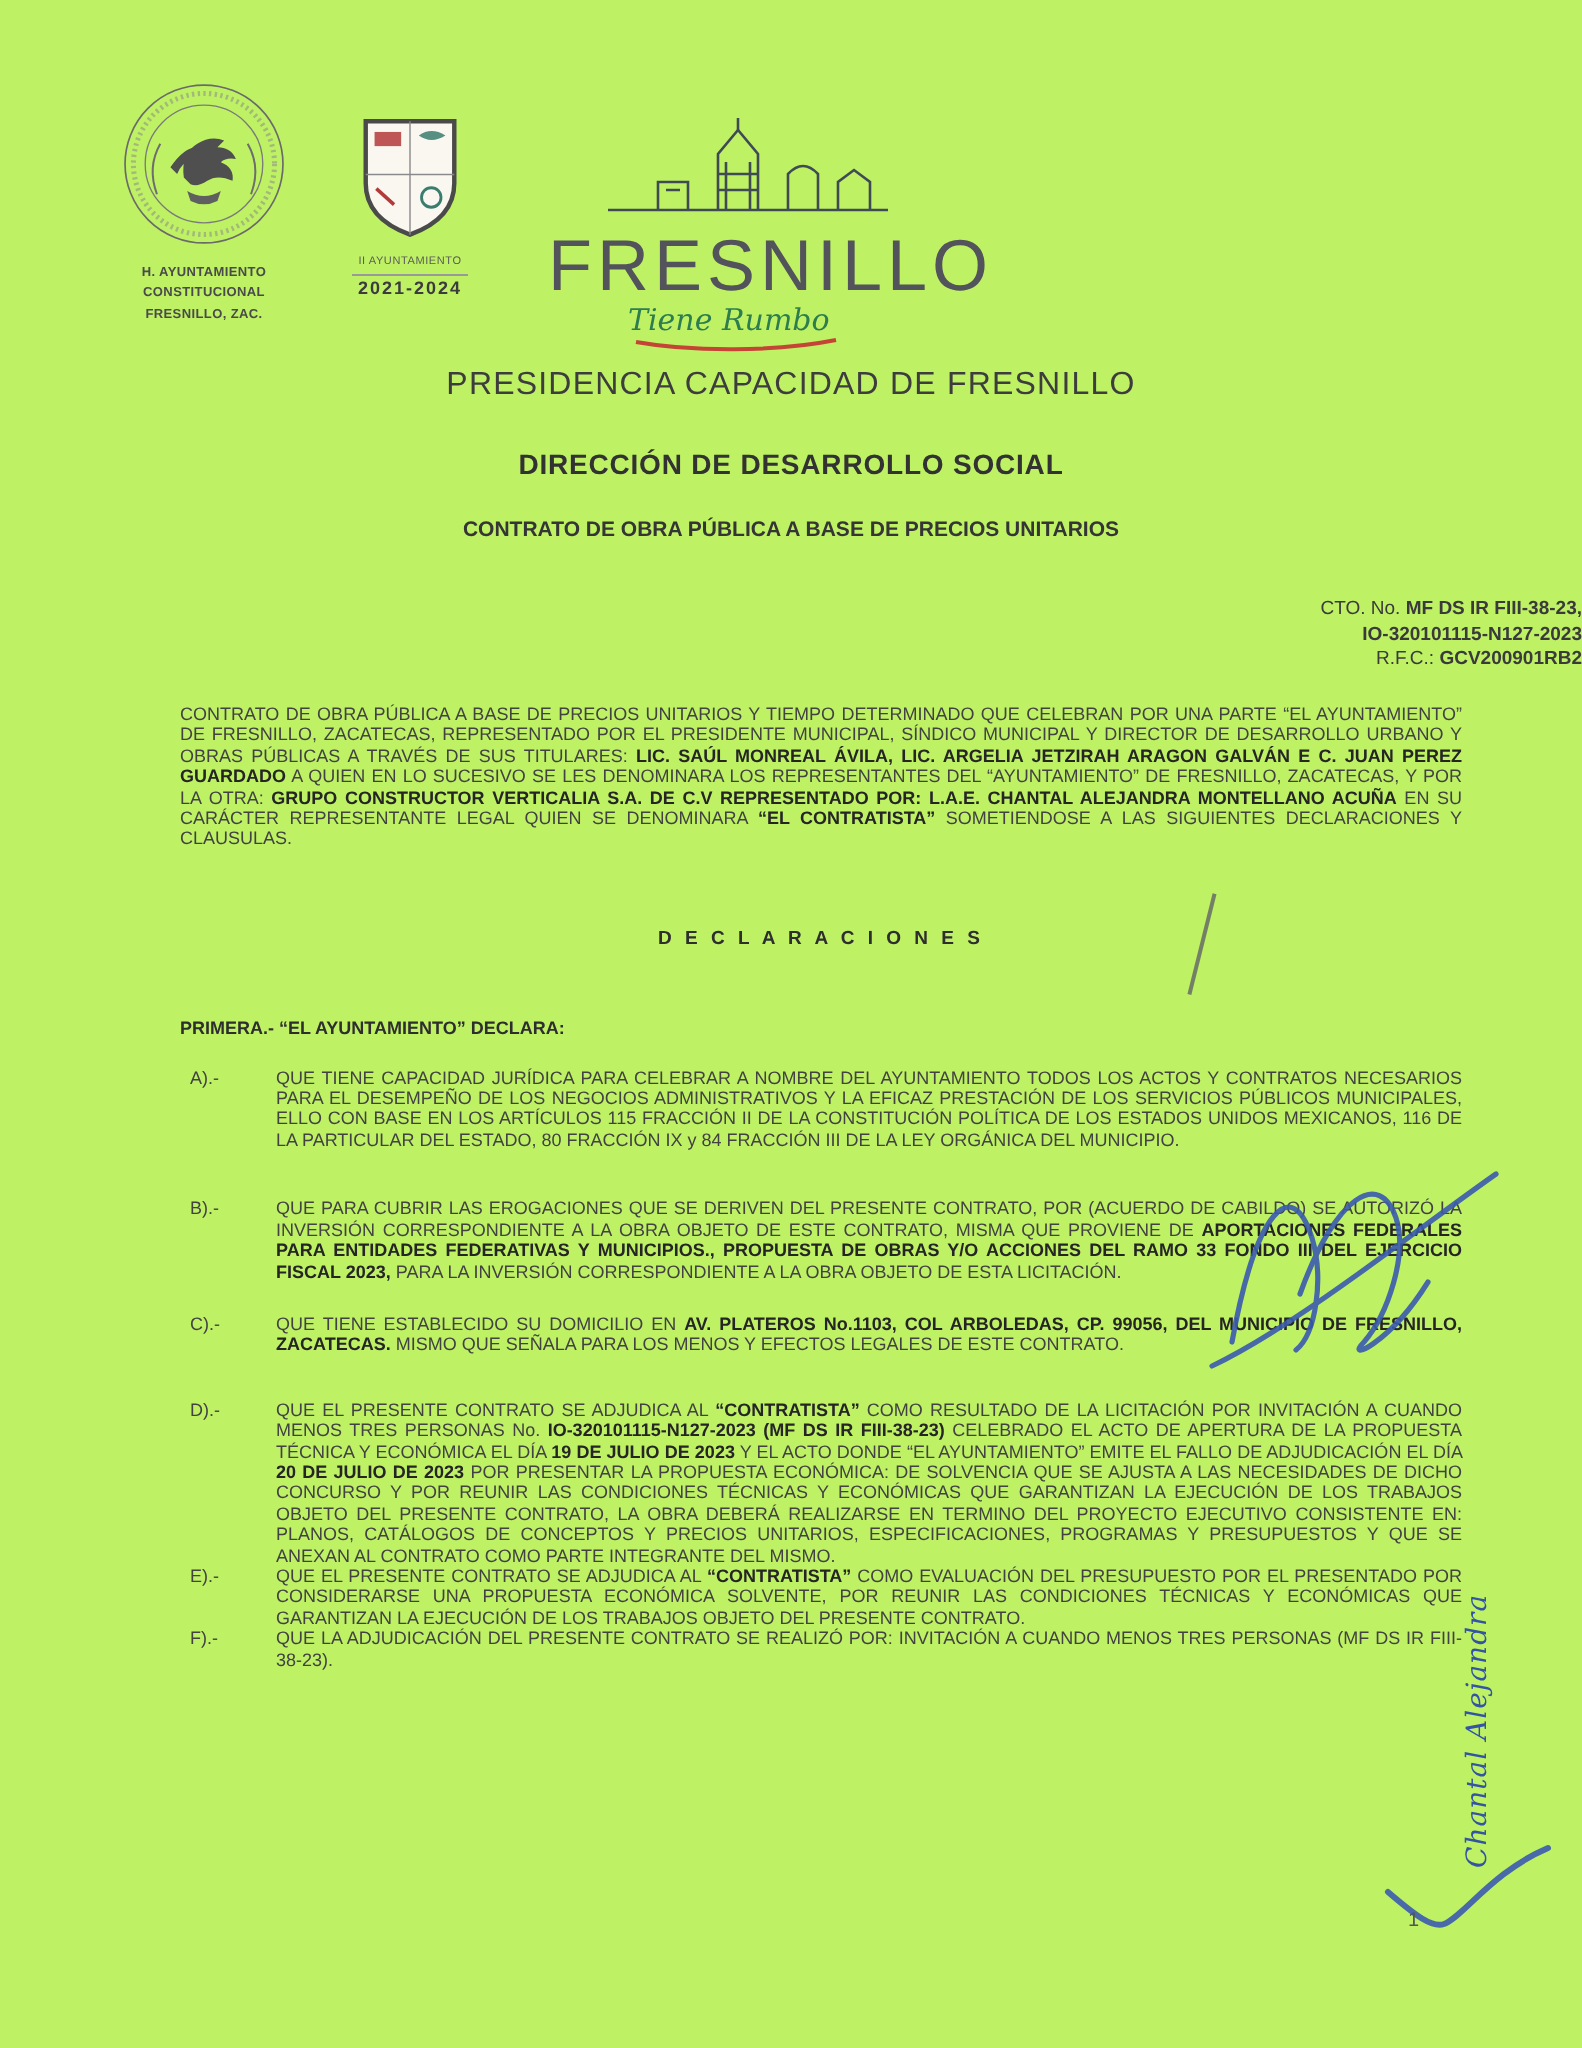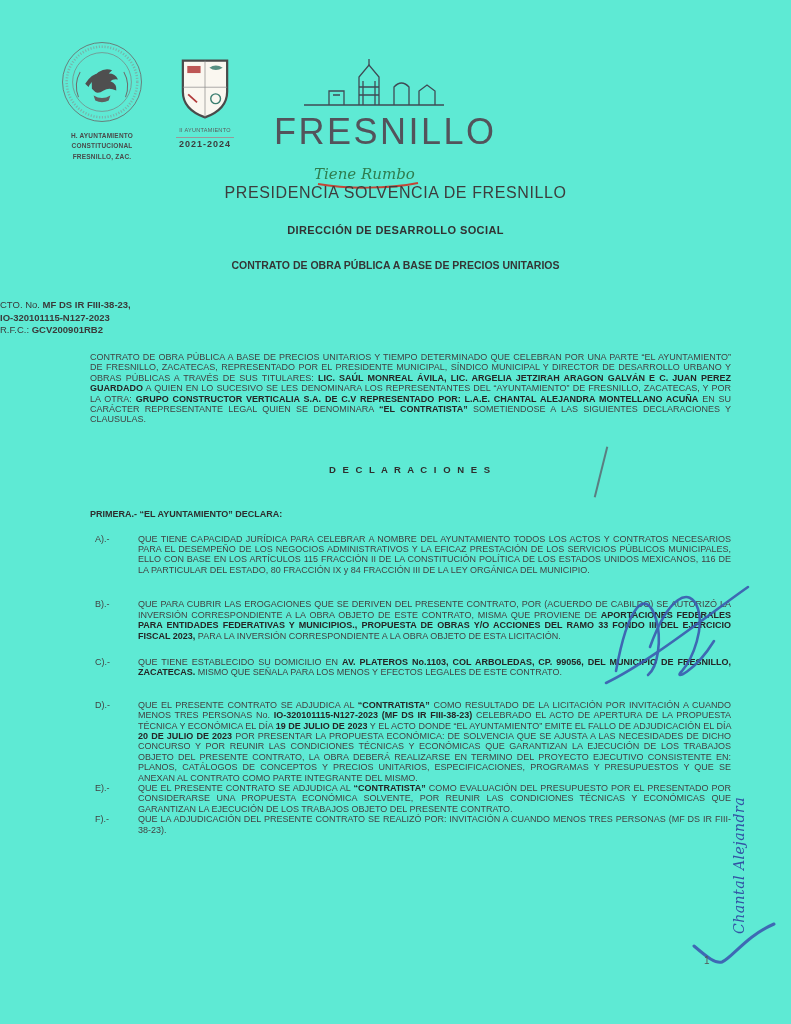--- a/index.html
+++ b/index.html
@@ -1,36 +1,36 @@
 <!DOCTYPE html>
 <html><head>
 <meta charset="utf-8">
 <style>
   html,body{margin:0;padding:0;background:#9a9a9a;}
   .page{
-    position:relative;width:791px;height:1024px;margin:0 auto;background:#5eead4;
+    position:relative;width:791px;height:1024px;margin:0 auto;background:#bef264;
     font-family:"Liberation Sans", sans-serif;color:#3e3e3e;overflow:hidden;
   }
   
   .logos{position:absolute;top:40px;left:52px;display:flex;align-items:flex-start;}
   .seal-col{width:100px;text-align:center;}
   .seal-caption{font-size:6.5px;font-weight:bold;line-height:1.6;letter-spacing:.2px;color:#4a4a4a;margin-top:3px;}
   .shield-col{width:86px;text-align:center;margin-left:10px;margin-top:18px;}
   .shield-caption1{font-size:5.5px;color:#5a5a5a;margin-top:3px;letter-spacing:.3px;}
   .shield-caption2{font-size:9px;font-weight:bold;letter-spacing:1px;color:#3c3c3c;border-top:1px solid #999;display:inline-block;padding:1px 3px 0;}
   .brand-col{margin-left:26px;margin-top:18px;width:200px;text-align:center;}
   .wordmark{font-size:36px;letter-spacing:2.5px;color:#53535b;font-weight:400;line-height:1;margin-top:2px;}
-  .tagline-wrap{position:relative;margin-top:15px;padding-left:40px;text-align:left;}
+  .tagline-wrap{position:relative;margin-top:1px;padding-left:40px;text-align:left;}
   .tagline{font-family:"DejaVu Serif", serif;font-style:italic;color:#2e7d4f;font-size:15px;line-height:1;}
   .tagline-swoosh{display:block;margin-left:2px;margin-top:-2px;}
   
   .title1{position:absolute;top:184px;left:0;width:100%;text-align:center;font-size:16px;letter-spacing:.6px;color:#3d3d3d;}
-  .title2{position:absolute;top:224px;left:0;width:100%;text-align:center;font-size:11px;font-weight:bold;letter-spacing:.4px;color:#323232;}
+  .title2{position:absolute;top:224px;left:0;width:100%;text-align:center;font-size:14px;font-weight:bold;letter-spacing:.4px;color:#323232;}
   .title3{position:absolute;top:259px;left:0;width:100%;text-align:center;font-size:10.5px;font-weight:bold;color:#353535;}
-  .ref-block{position:absolute;top:299px;left:0;width:100%;text-align:left;font-size:9.5px;line-height:12.5px;color:#3a3a3a;}
+  .ref-block{position:absolute;top:299px;left:0;width:100%;text-align:right;font-size:9.5px;line-height:12.5px;color:#3a3a3a;}
   
   .content{position:absolute;left:90px;top:352px;width:641px;font-size:9px;line-height:10.4px;text-align:justify;color:#424242;}
   .content b, .content .seg-b{color:#252525;}
   .intro{margin:0 0 40px 0;}
   .decl-heading{text-align:center;font-weight:bold;font-size:9.5px;letter-spacing:2px;margin-bottom:34px;color:#2e2e2e;}
   .primera{font-weight:bold;text-align:left;margin-bottom:14px;color:#2e2e2e;}
   .decl-item{display:flex;}
   .decl-item .item-label{flex:0 0 35px;padding-left:5px;box-sizing:border-box;}
   .decl-item .item-text{flex:1;text-align:justify;padding-left:13px;}
   .decl-item:nth-of-type(1){margin-bottom:18px;}
@@ -104,21 +104,21 @@
       <div class="wordmark">FRESNILLO</div>
       <div class="tagline-wrap">
         <span class="tagline">Tiene Rumbo</span>
         <svg class="tagline-swoosh" width="104" height="8" viewBox="0 0 104 8">
           <path d="M2 3 C30 8 72 8 102 2" stroke="#c44536" stroke-width="2" fill="none"></path>
         </svg>
       </div>
     </div>
   </div>
 
-  <div class="title1">PRESIDENCIA SOLVENCIA DE FRESNILLO</div>
+  <div class="title1">PRESIDENCIA CAPACIDAD DE FRESNILLO</div>
   <div class="title2">DIRECCIÓN DE DESARROLLO SOCIAL</div>
   <div class="title3">CONTRATO DE OBRA PÚBLICA A BASE DE PRECIOS UNITARIOS</div>
 
   <div class="ref-block">
     <div><span>CTO. No. </span><span class="seg-b" style="font-weight: bold;">MF DS IR FIII-38-23,</span></div>
     <div><span class="seg-b" style="font-weight: bold; margin-top: 39px;">IO-320101115-N127-2023</span></div>
     <div><span>R.F.C.: </span><span class="seg-b" style="font-weight: bold;">GCV200901RB2</span></div>
   </div>
 
   <div class="content">

